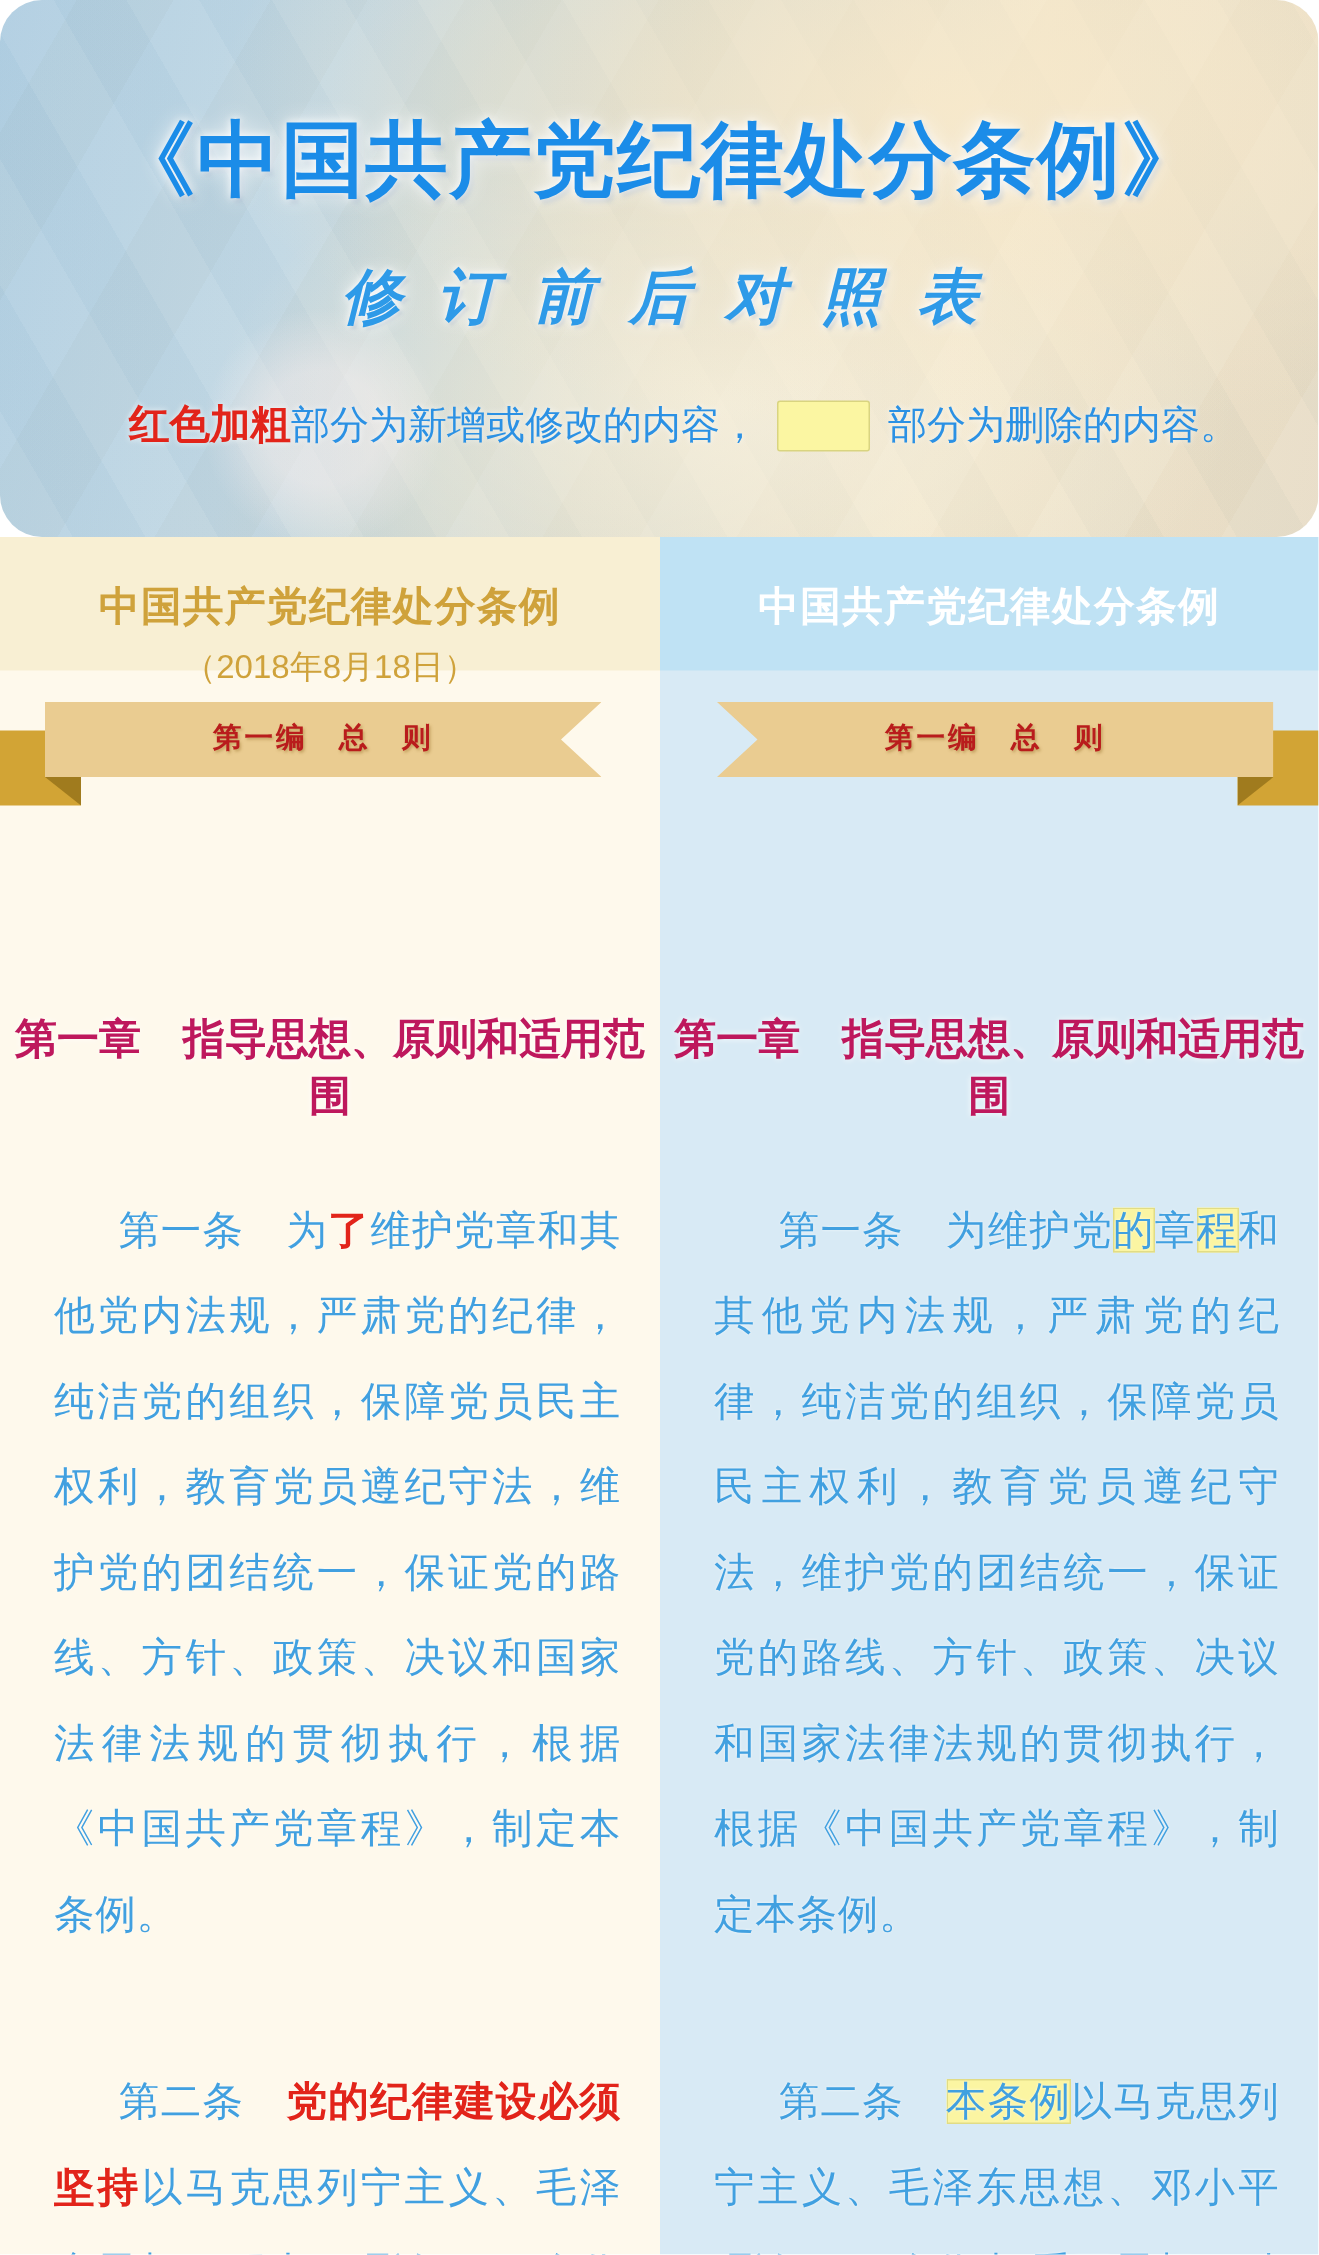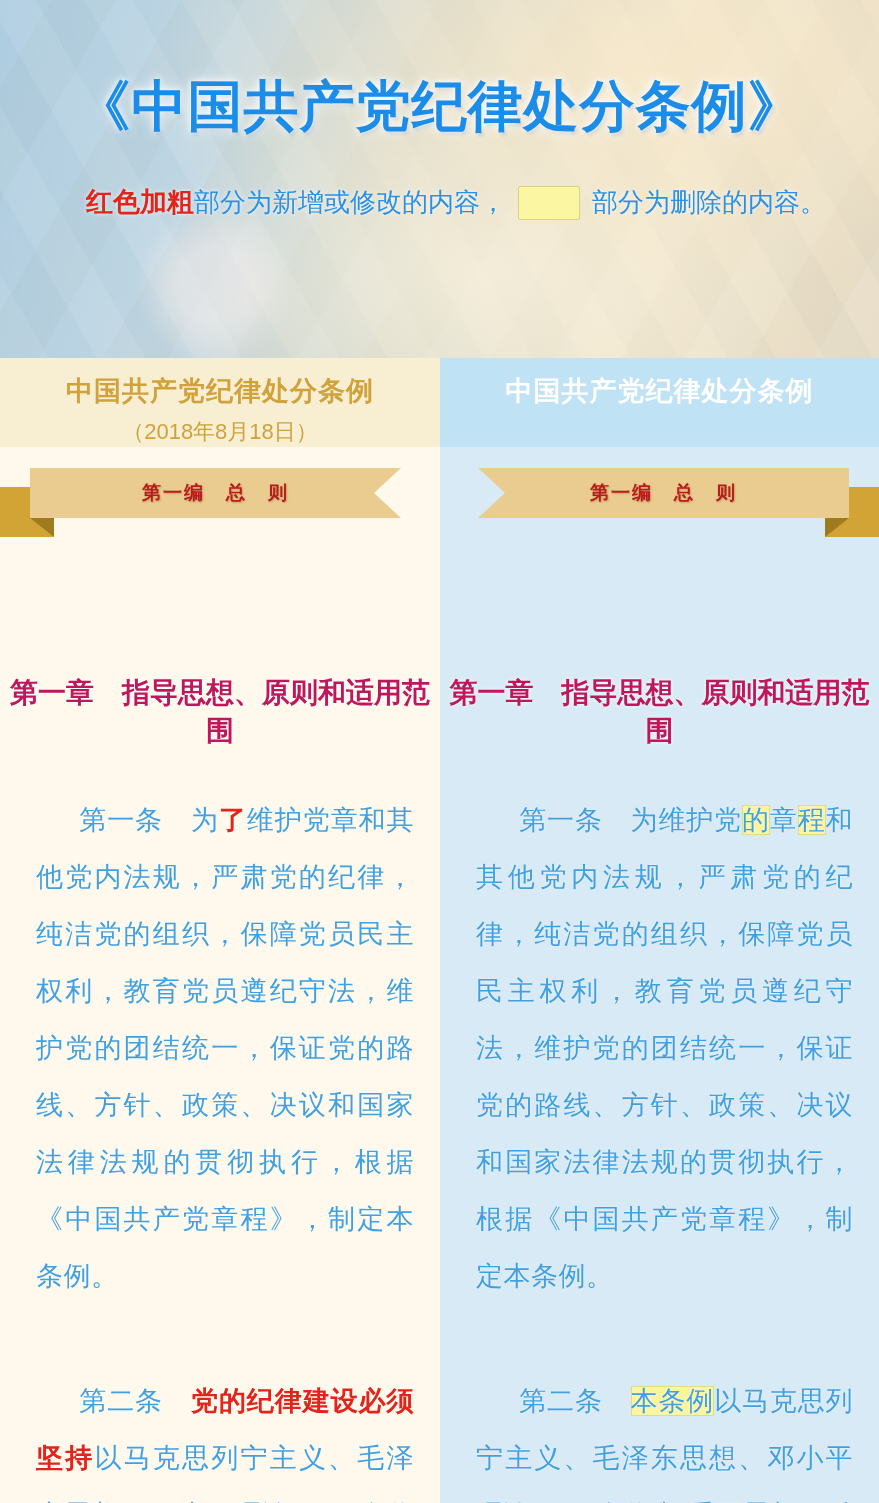--- a/index.html
+++ b/index.html
@@ -14,20 +14,21 @@
   .hero {
     width:879px; height:358px; position:relative; overflow:hidden;
     background:
       radial-gradient(circle at 215px 285px, rgba(255,242,242,.40) 0 38px, rgba(255,242,242,0) 80px),
       radial-gradient(ellipse at 72% 20%, rgba(248,233,203,.85), rgba(248,233,203,0) 55%),
       radial-gradient(ellipse at 55% 75%, rgba(250,242,222,.75), rgba(250,242,222,0) 50%),
       repeating-linear-gradient(60deg, rgba(255,255,255,.07) 0 42px, rgba(170,195,214,.06) 42px 84px),
       repeating-linear-gradient(-60deg, rgba(255,255,255,.06) 0 56px, rgba(205,190,160,.05) 56px 112px),
       linear-gradient(105deg,#A9CADF 0%,#BCD4E1 24%,#D6D8CA 48%,#EFE4C9 72%,#E6DAC2 100%);
     text-align:center;
+    border-radius:28px;
   }
   .hero-title {
     padding-top:70px;
     font-size:55px; font-weight:bold; letter-spacing:1px;
     color:#1B8CE8;
     text-shadow:0 0 6px rgba(255,255,255,.95),0 0 14px rgba(255,255,255,.9),2px 3px 3px rgba(110,135,170,.35);
   }
   .hero-subtitle {
     margin-top:26px;
     font-family:"DejaVu Serif","Liberation Serif",serif;
@@ -45,21 +46,21 @@
     background:#FBF6A2; border:1px solid #D9D480; border-radius:2px;
     vertical-align:-9px; margin:0 12px;
   }
 
   
   .columns { display:flex; width:879px; height:1145px; }
   .col { position:relative; height:100%; }
   .col.left  { width:440px; background:#FEF9EC; }
   .col.right { width:439px; background:#D8EAF5; }
 
-  .col-header { height:89px; text-align:center; padding-top:15px; }
+  .col-header { height:89px; text-align:center; padding-top:28px; }
   .col.left  .col-header { background:#F8EFD3; color:#CFA23B; }
   .col.right .col-header { background:#BFE2F4; color:#FFFFFF; }
   .col-title { font-size:27px; font-weight:bold; letter-spacing:1px; }
   .col-date  { font-size:22px; margin-top:8px; }
 
   
   .ribbon-wrap { position:absolute; top:110px; left:0; width:100%; height:69px; }
   .ribbon-tail { position:absolute; top:19px; width:54px; height:50px; background:#D2A435; }
   .col.left  .ribbon-tail { left:0; }
   .col.right .ribbon-tail { right:0; }
@@ -93,20 +94,21 @@
   .r-red { color:#E2241A; font-weight:bold; }
   .r-hl  { background:#FBF5A2; box-shadow:inset 0 0 0 1px #E1DC85; }
 </style>
 </head>
 <body>
 
 <div class="page">
 
   <header class="hero">
     <div class="hero-title">《中国共产党纪律处分条例》</div>
+    <div class="hero-subtitle">修订前后对照表</div>
     <div class="intro">
       <div class="intro-line2">
         <span class="red-bold">红色加粗</span><span>部分为新增或修改的内容，</span><span class="swatch"></span><span>部分为删除的内容。</span>
       </div>
     </div>
   </header>
 
   <div class="columns">
 
     <section class="col left">

